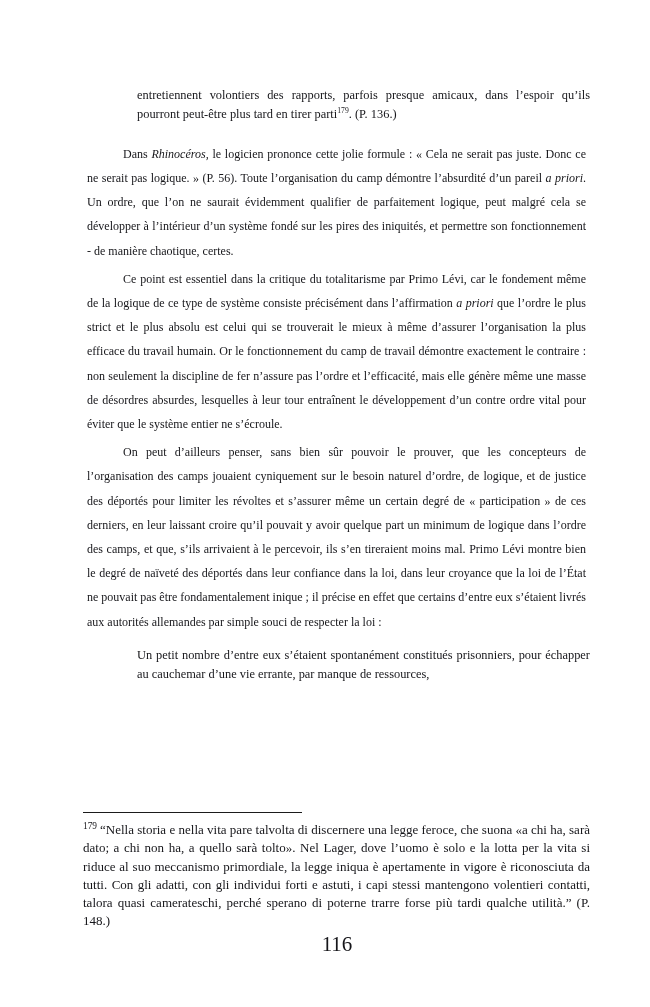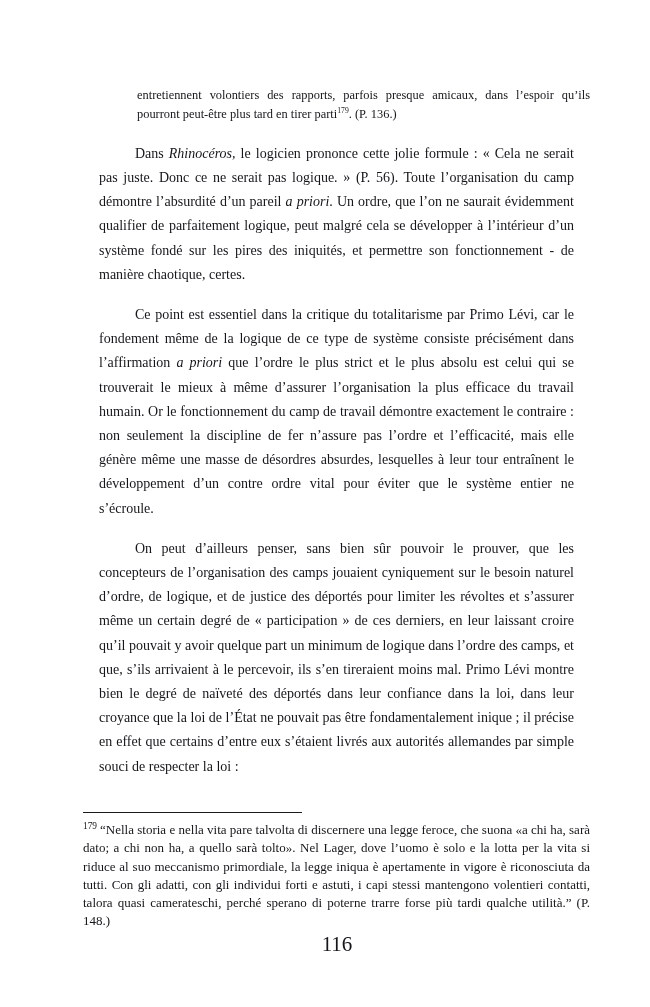--- a/index.html
+++ b/index.html
@@ -41,22 +41,22 @@
     font-size: 12.4px;
     line-height: 19.4px;
     text-align: justify;
     text-justify: inter-word;
     hyphens: none;
   }
   .blockquote p { margin: 0; }
 
   
   .body-para {
-    margin: 16px;
-    font-size: 14px;
+    margin: 4px;
+    font-size: 12px;
     line-height: 24.2px;
     text-align: justify;
     text-justify: inter-word;
     text-indent: 36px;
     hyphens: none;
   }
 
   .gap-before-para { margin-top: 17px; }
 
   i, .ital { font-style: italic; }
@@ -117,20 +117,23 @@
     <blockquote class="blockquote">
       <p><span>entretiennent volontiers des rapports, parfois presque amicaux, dans l’espoir qu’ils pourront peut-être plus tard en tirer parti</span><sup class="fn-ref">179</sup><span>. (P. 136.)</span></p>
     </blockquote>
 
     <p class="body-para gap-before-para"><span>Dans </span><i class="ital">Rhinocéros,</i><span> le logicien prononce cette jolie formule : « Cela ne serait pas juste. Donc ce ne serait pas logique. » (P. 56). Toute l’organisation du camp démontre l’absurdité d’un pareil </span><i class="ital">a priori</i><span>. Un ordre, que l’on ne saurait évidemment qualifier de parfaitement logique, peut malgré cela se développer à l’intérieur d’un système fondé sur les pires des iniquités, et permettre son fonctionnement - de manière chaotique, certes.</span></p>
 
     <p class="body-para"><span>Ce point est essentiel dans la critique du totalitarisme par Primo Lévi, car le fondement même de la logique de ce type de système consiste précisément dans l’affirmation </span><i class="ital">a priori</i><span> que l’ordre le plus strict et le plus absolu est celui qui se trouverait le mieux à même d’assurer l’organisation la plus efficace du travail humain. Or le fonctionnement du camp de travail démontre exactement le contraire : non seulement la discipline de fer n’assure pas l’ordre et l’efficacité, mais elle génère même une masse de désordres absurdes, lesquelles à leur tour entraînent le développement d’un contre ordre vital pour éviter que le système entier ne s’écroule.</span></p>
 
     <p class="body-para"><span>On peut d’ailleurs penser, sans bien sûr pouvoir le prouver, que les concepteurs de l’organisation des camps jouaient cyniquement sur le besoin naturel d’ordre, de logique, et de justice des déportés pour limiter les révoltes et s’assurer même un certain degré de « participation » de ces derniers, en leur laissant croire qu’il pouvait y avoir quelque part un minimum de logique dans l’ordre des camps, et que, s’ils arrivaient à le percevoir, ils s’en tireraient moins mal. Primo Lévi montre bien le degré de naïveté des déportés dans leur confiance dans la loi, dans leur croyance que la loi de l’État ne pouvait pas être fondamentalement inique ; il précise en effet que certains d’entre eux s’étaient livrés aux autorités allemandes par simple souci de respecter la loi :</span></p>
 
+    <blockquote class="blockquote" style="margin-top:12px;">
+      <p>Un petit nombre d’entre eux s’étaient spontanément constitués prisonniers, pour échapper au cauchemar d’une vie errante, par manque de ressources,</p>
+    </blockquote>
 
   </div>
 
   <div class="footnote-area">
     <hr class="footnote-rule">
     <p class="footnote"><span class="fn-num">179</span><span>“Nella storia e nella vita pare talvolta di discernere una legge feroce, che suona «a chi ha, sarà dato; a chi non ha, a quello sarà tolto». Nel Lager, dove l’uomo è solo e la lotta per la vita si riduce al suo meccanismo primordiale, la legge iniqua è apertamente in vigore è riconosciuta da tutti. Con gli adatti, con gli individui forti e astuti, i capi stessi mantengono volentieri contatti, talora quasi camerateschi, perché sperano di poterne trarre forse più tardi qualche utilità.” (P. 148.)</span></p>
   </div>
 
   <div class="page-number">116</div>
 

